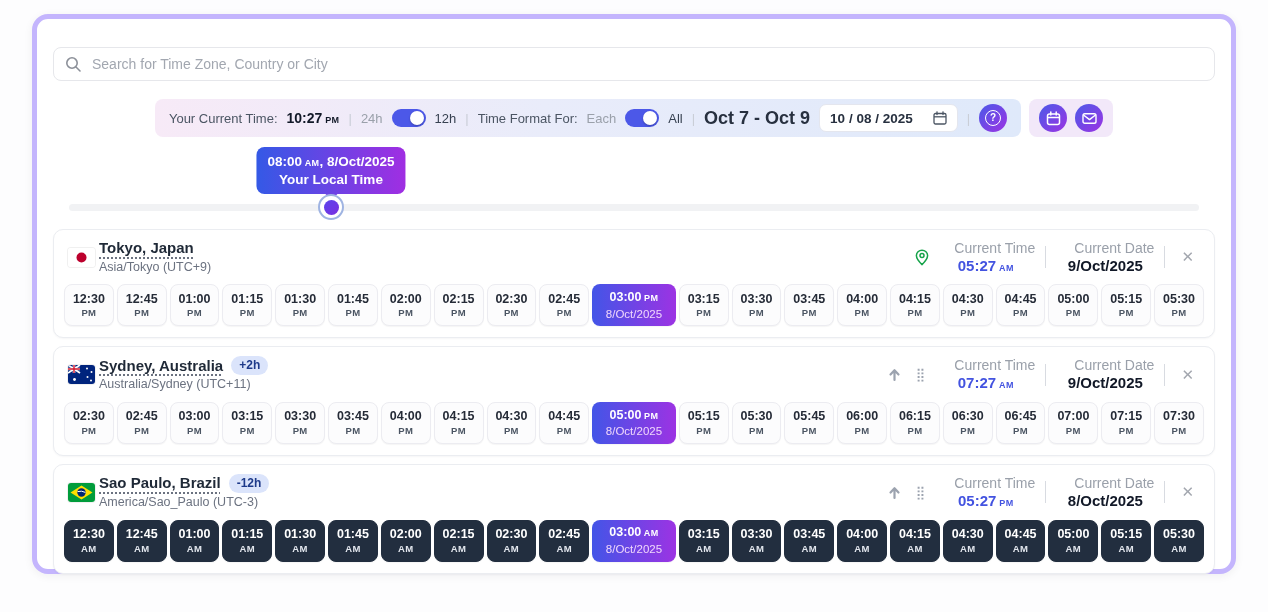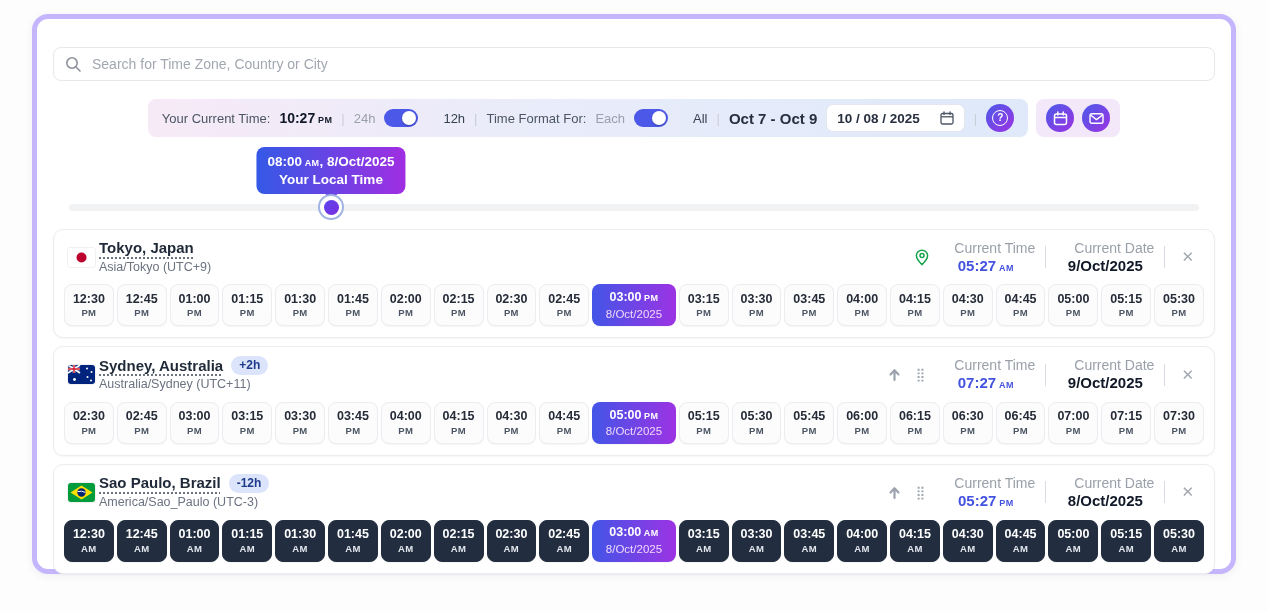--- a/index.html
+++ b/index.html
@@ -31,30 +31,30 @@
   }
   .toolbar-side {
     display:flex; align-items:center; gap:8px; height:38px; padding:0 10px;
     border-radius:8px; background:#f2e8f9;
   }
   .sep { color:#c9cdd6; font-size:13px; }
   .tm-label { color:#4b5563; }
   .tm-value { color:#111827; font-weight:bold; font-size:14px; }
   .meridiem-sm { font-size:9px; font-weight:bold; letter-spacing:.4px; }
   .opt-dim { color:#9aa0aa; }
-  .opt-active { color:#374151;margin-left:16px; }
+  .opt-active { color:#374151; }
   .switch {
     position:relative; width:34px; height:18px; border-radius:9px;
     background:#4c58e8; cursor:pointer; flex:0 0 auto;
   }
   .switch .knob {
     position:absolute; top:2px; right:2px; width:14px; height:14px;
     border-radius:50%; background:#fff; box-shadow:0 1px 2px rgba(0,0,0,.25);
   }
-  .date-range { font-weight:bold; color:#27303f; font-size:15px; white-space:nowrap; }
+  .date-range { font-weight:bold; color:#27303f; font-size:18px; white-space:nowrap; }
   .date-input {
     display:flex; align-items:center; gap:20px; height:28px; padding:0 10px;
     background:#fff; border:1px solid #e4e6ee; border-radius:7px;
     font-size:13.5px; color:#27303f; font-weight:bold; cursor:pointer; white-space:nowrap;
   }
   .circle-btn {
     width:28px; height:28px; border-radius:50%; border:none; cursor:pointer;
     background:linear-gradient(135deg,#4b5ae8 0%, #9c33e3 100%);
     display:flex; align-items:center; justify-content:center; flex:0 0 auto;
   }

